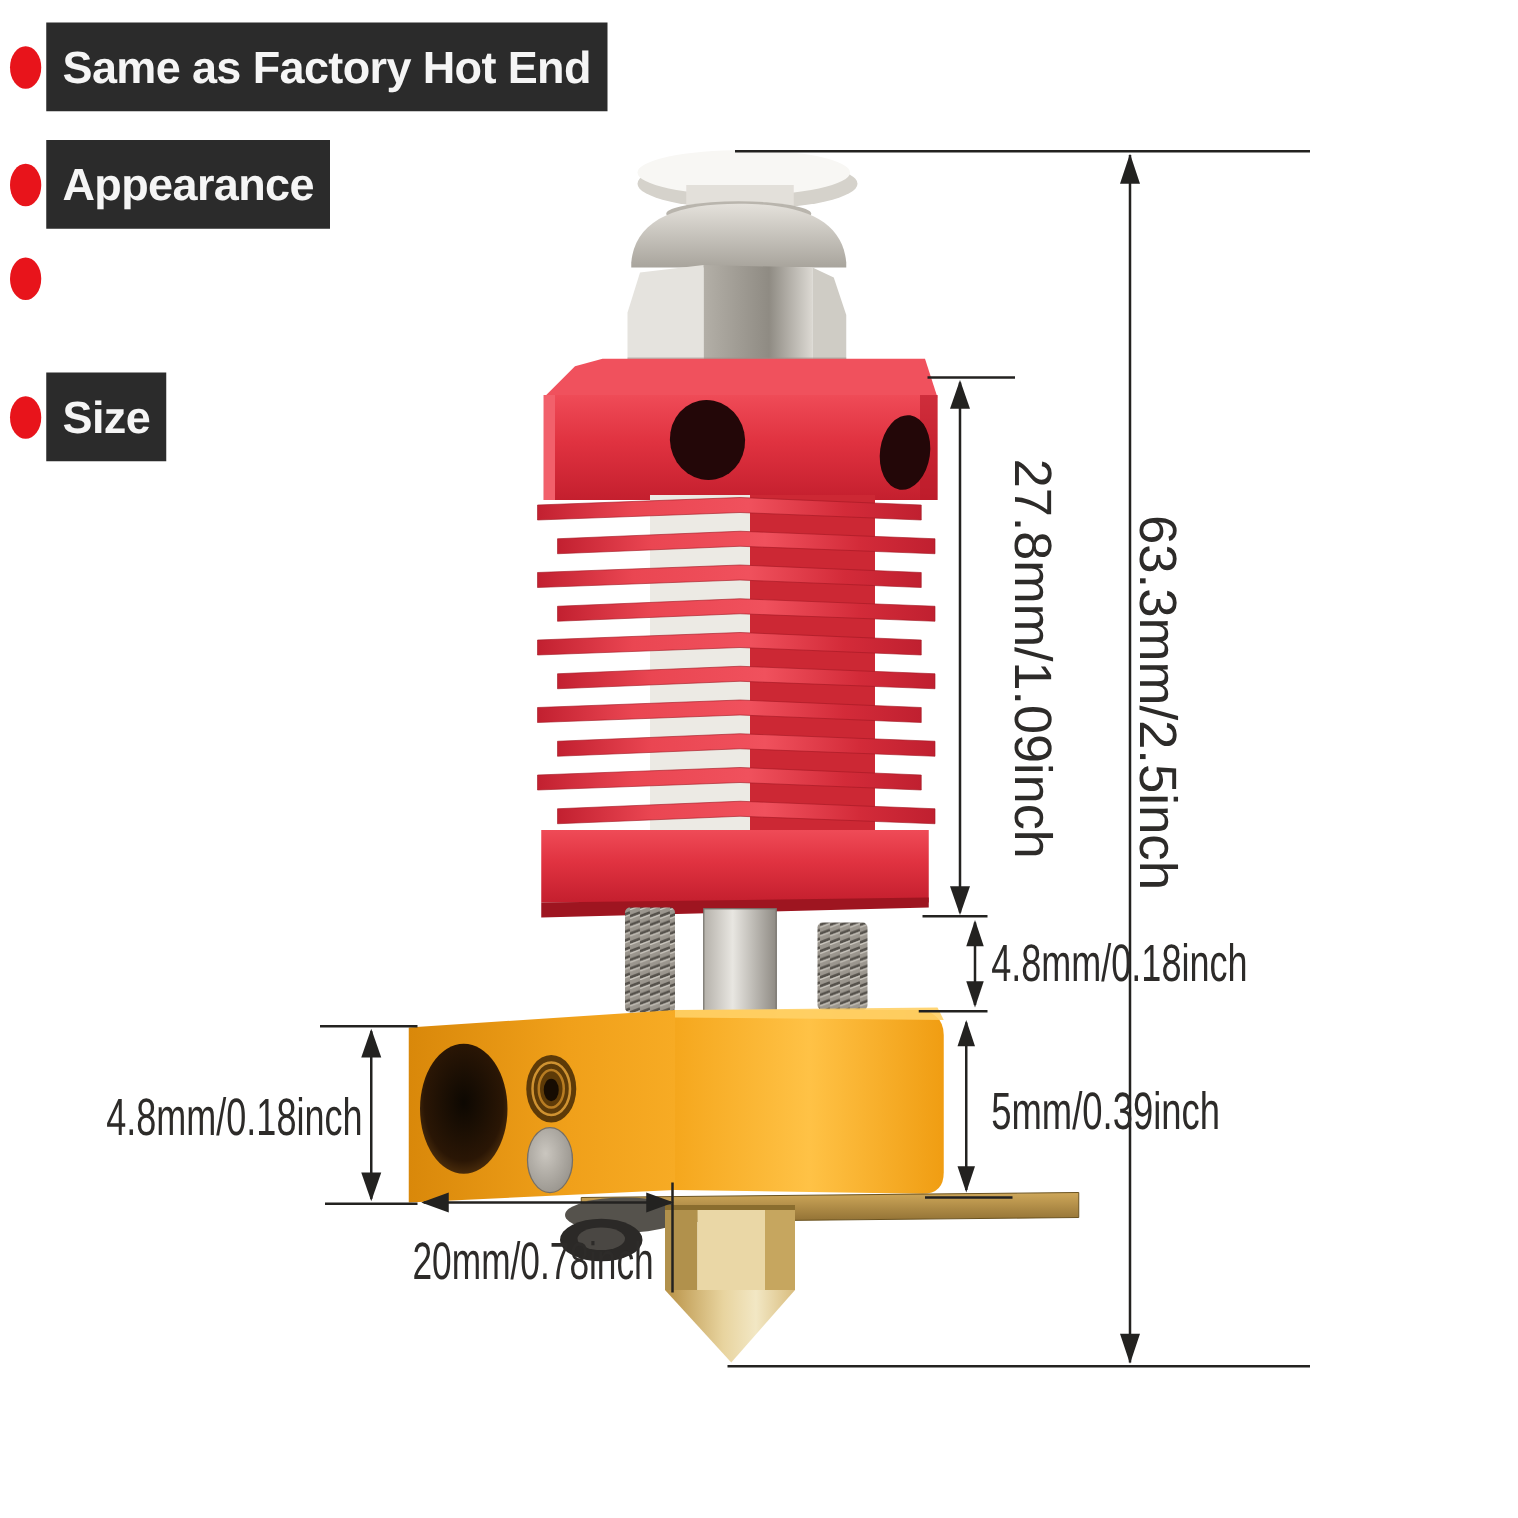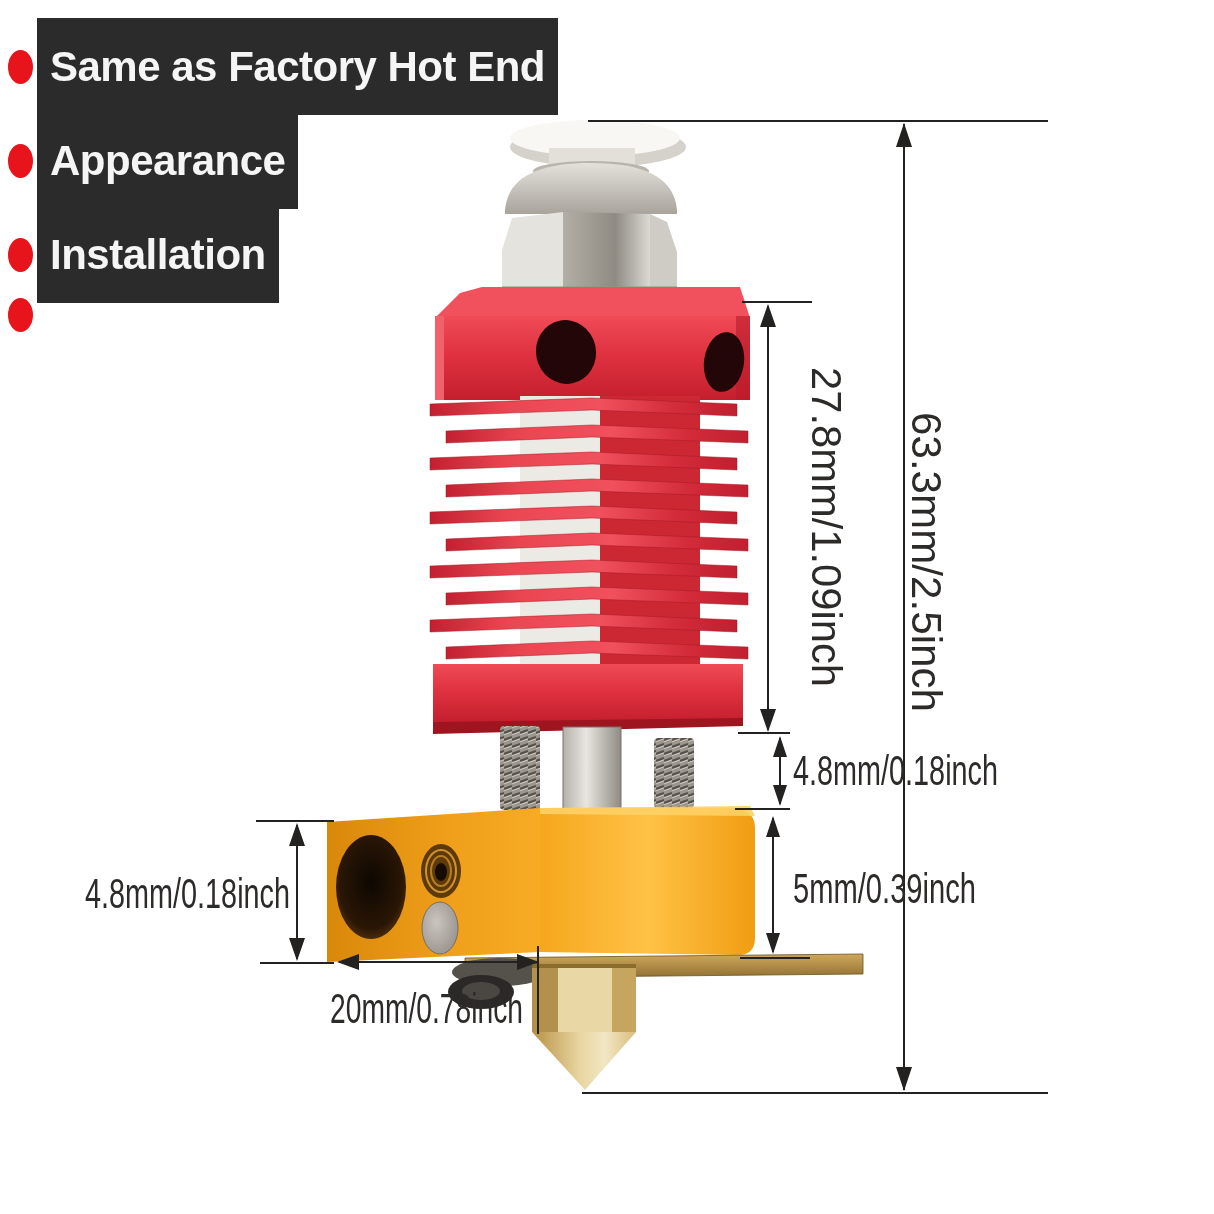--- a/index.html
+++ b/index.html
@@ -12,23 +12,23 @@
   }
   .artwork{position:absolute;left:0;top:0;}
   .features{position:absolute;left:0;top:0;width:100%;}
   .feature-row{position:absolute;left:8px;display:flex;align-items:center;}
   .feature-row .dot{
     width:25px;height:34px;border-radius:50%;
     background:#e8141b;margin-right:4px;flex:0 0 auto;
   }
   .feature-bar{
     display:inline-flex;align-items:center;
-    height:71px;padding:13px 13px;
+    height:71px;padding:0 13px;
     background:#2b2b2b;color:#f5f5f5;
-    font-size:42px;font-weight:bold;letter-spacing:-0.5px;
+    font-size:36px;font-weight:bold;letter-spacing:-0.5px;
     white-space:nowrap;
   }
   .row-1{top:18px;}
   .row-2{top:112px;justify-content:center;}
   .row-3{top:206px;}
   .row-4{top:298px;}
   svg text{
     font-family:"Liberation Sans",sans-serif;
     font-size:42px;
     fill:#2d2b29;
@@ -249,20 +249,20 @@
     <div class="feature-row row-1">
       <span class="dot"></span>
       <span class="feature-bar">Same as Factory Hot End</span>
     </div>
     <div class="feature-row row-2">
       <span class="dot"></span>
       <span class="feature-bar">Appearance</span>
     </div>
     <div class="feature-row row-3">
       <span class="dot"></span>
-      <span class="feature-bar">Installation</span>
     </div>
     <div class="feature-row row-4">
       <span class="dot"></span>
+      <span class="feature-bar">Size</span>
     </div>
   </div>
 
 </div>
 
 </body></html>

